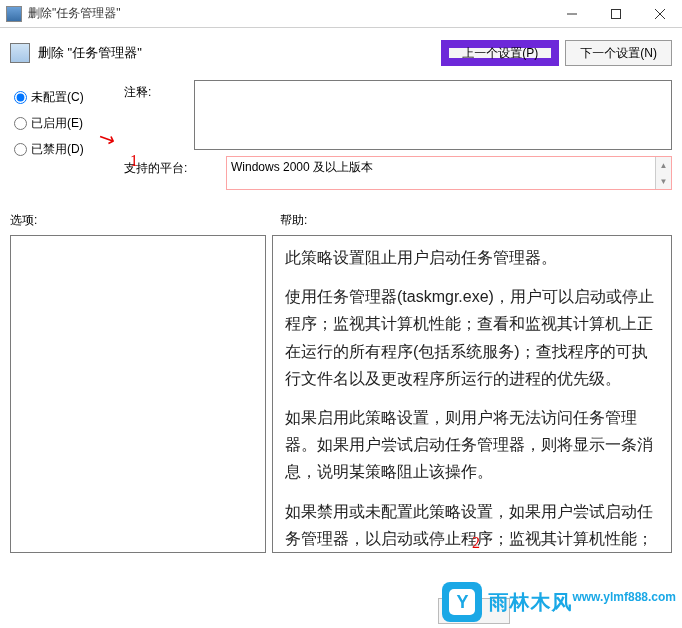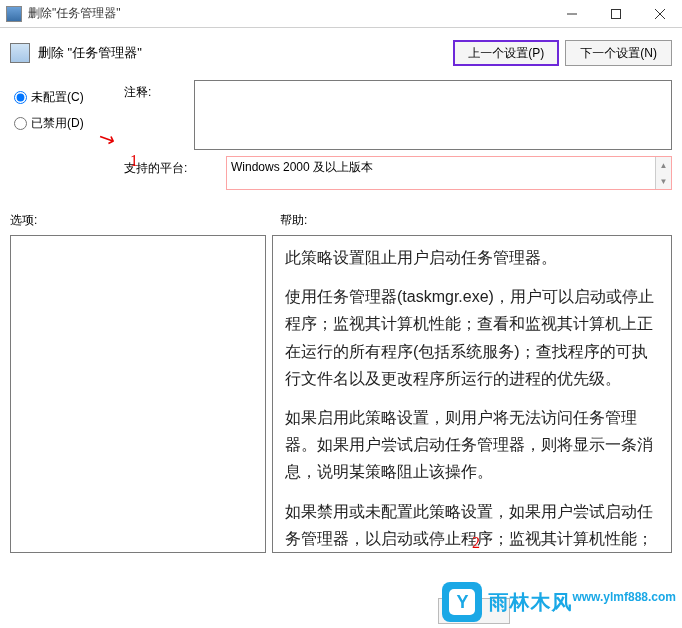--- a/index.html
+++ b/index.html
@@ -50,21 +50,21 @@
 .nav-btn {
   height: 26px;
   padding: 0 14px;
   font-size: 12px;
   background: #f5f5f5;
   border: 1px solid #999;
   margin-left: 6px;
   display: inline-flex; align-items: center;
 }
 .nav-btn.primary {
-  border: 2px solid #6d28d9;
+  border: 8px solid #6d28d9;
   padding: 0 13px;
 }
 
 .config-area {
   display: flex;
   padding: 0 10px 0 14px;
   gap: 20px;
 }
 .radio-col {
   width: 90px;
@@ -222,20 +222,24 @@
   <div class="h-title">删除 "任务管理器"</div>
   <button class="nav-btn primary">上一个设置(P)</button>
   <button class="nav-btn">下一个设置(N)</button>
 </div>
 
 <div class="config-area">
   <div class="radio-col">
     <label class="radio-item">
       <input type="radio" name="cfg" checked="" style="">
       <span>未配置(C)</span>
+    </label>
+    <label class="radio-item">
+      <input type="radio" name="cfg" style="">
+      <span>已启用(E)</span>
     </label>
     <label class="radio-item">
       <input type="radio" name="cfg" style="">
       <span>已禁用(D)</span>
     </label>
   </div>
   <div class="fields-col">
     <div class="field-row">
       <div class="field-label">注释:</div>
       <textarea class="comment-box" style=""></textarea>

